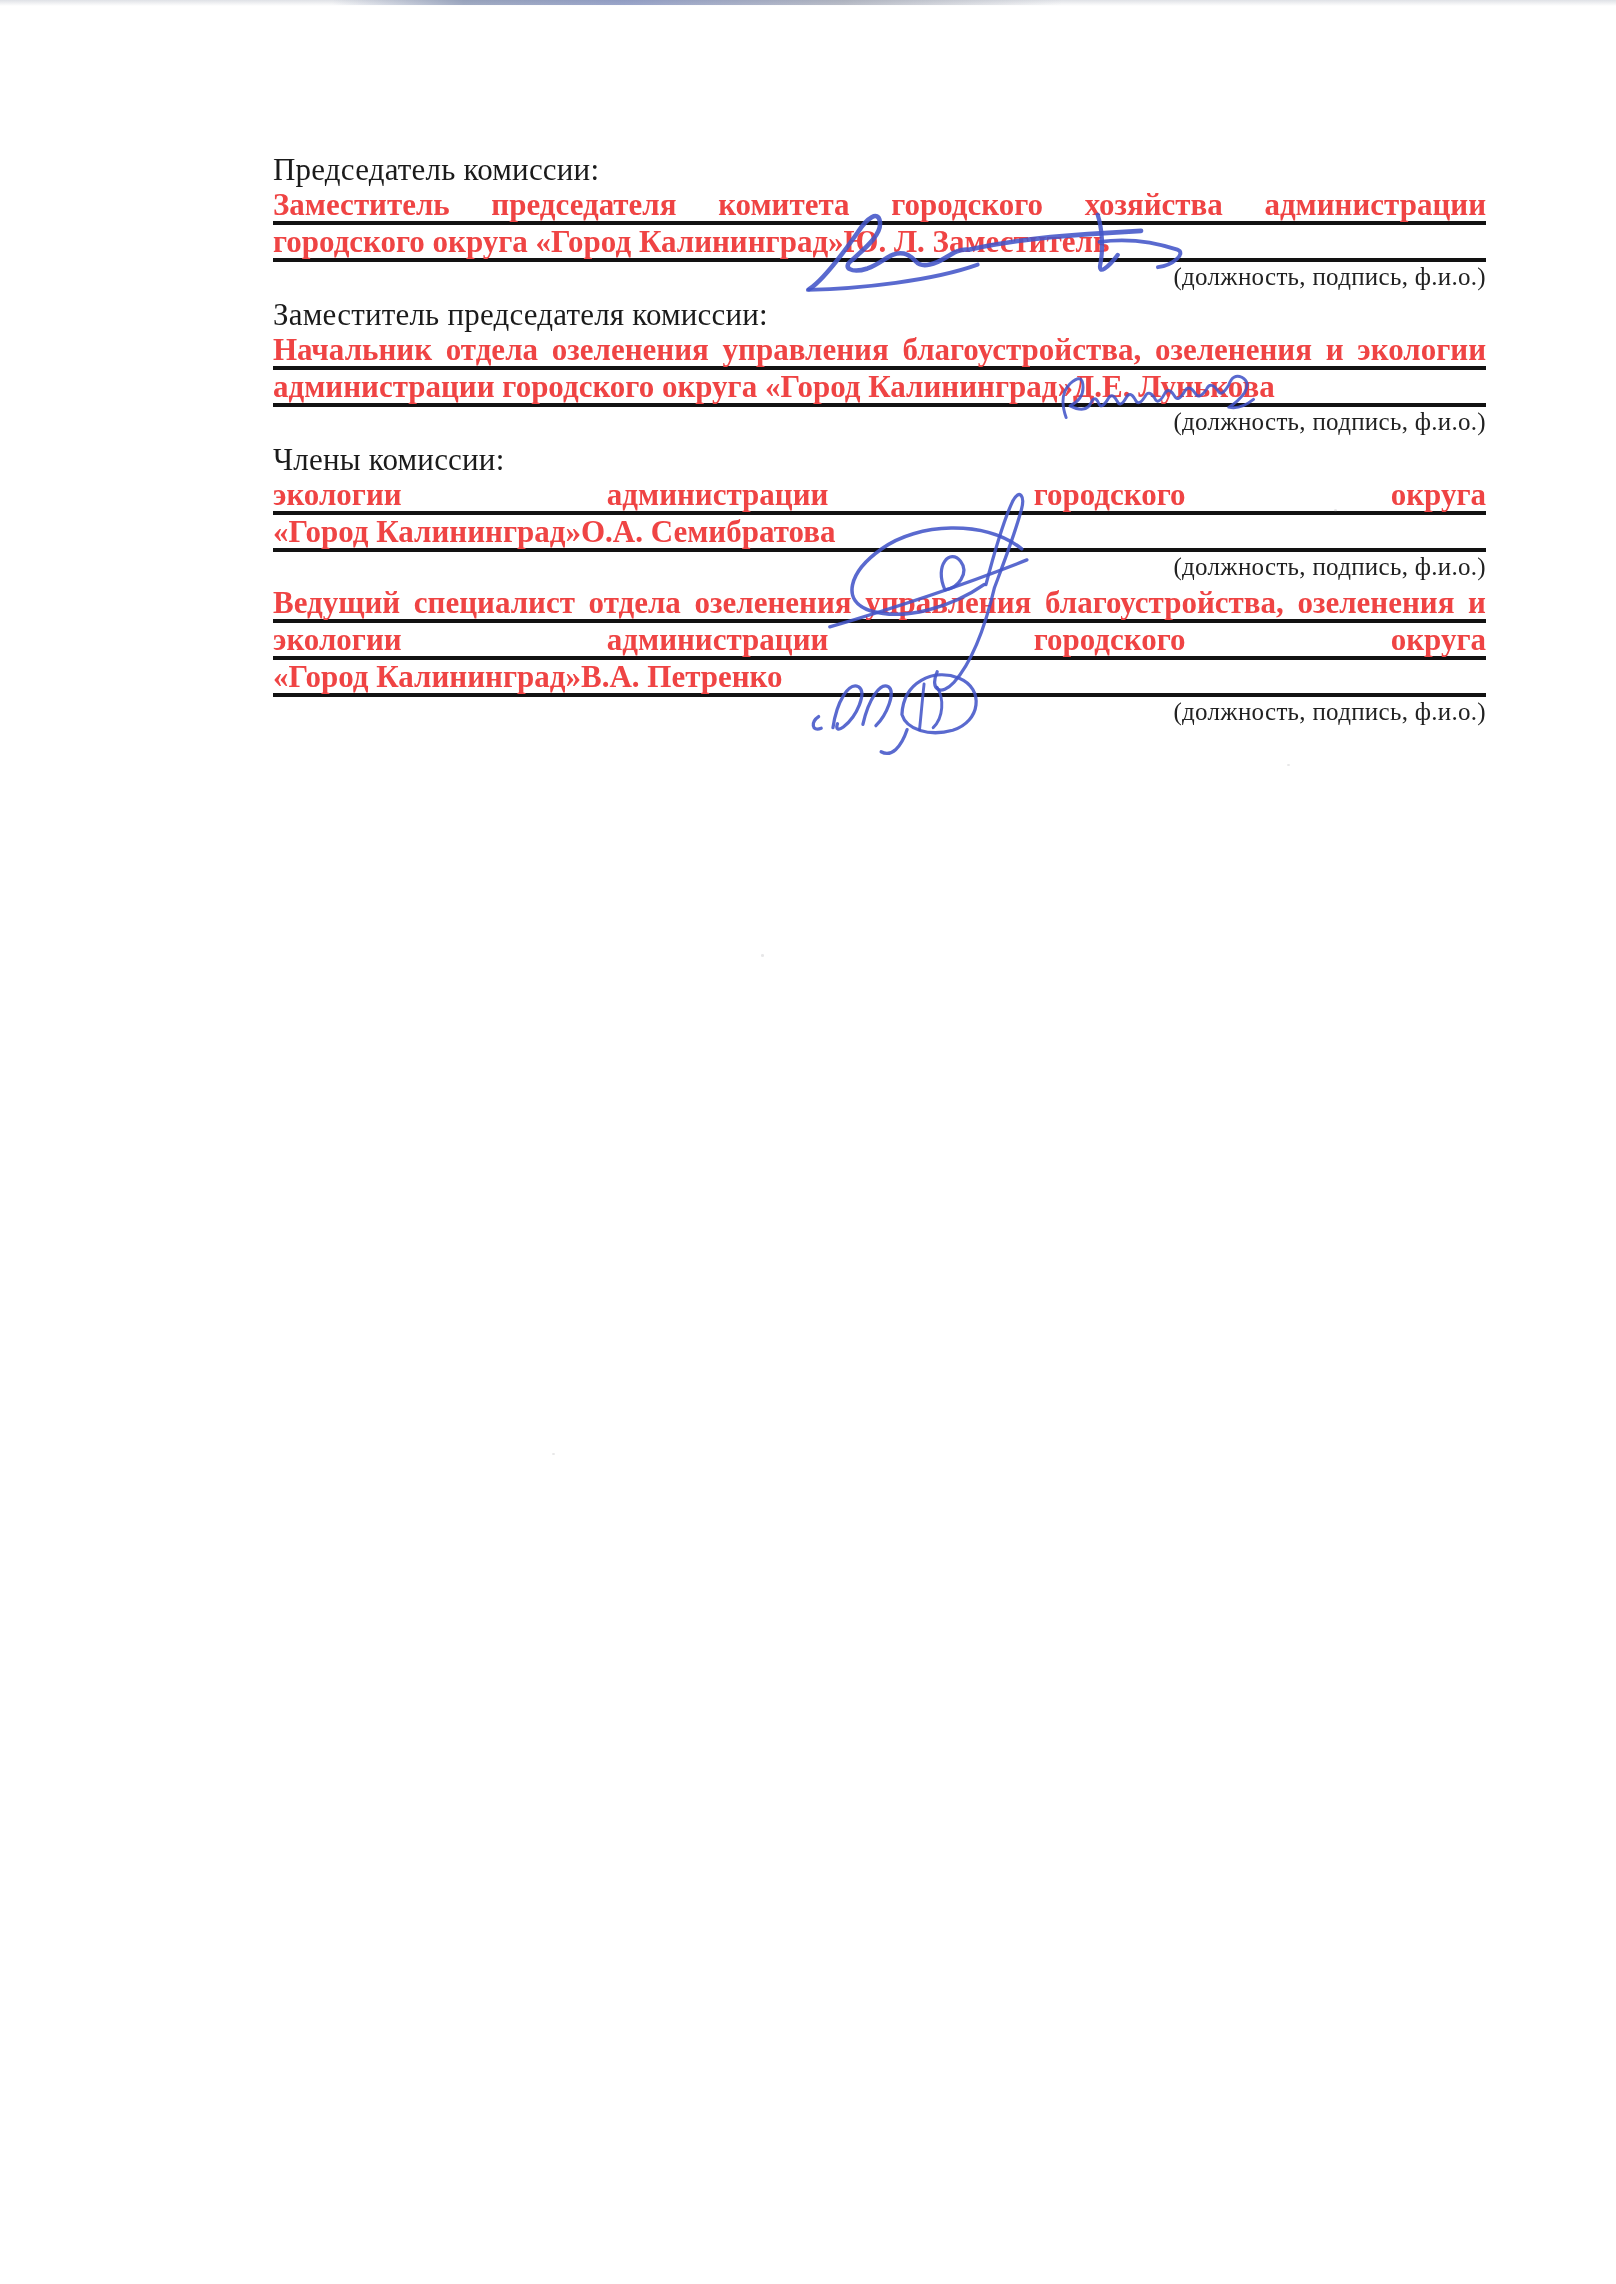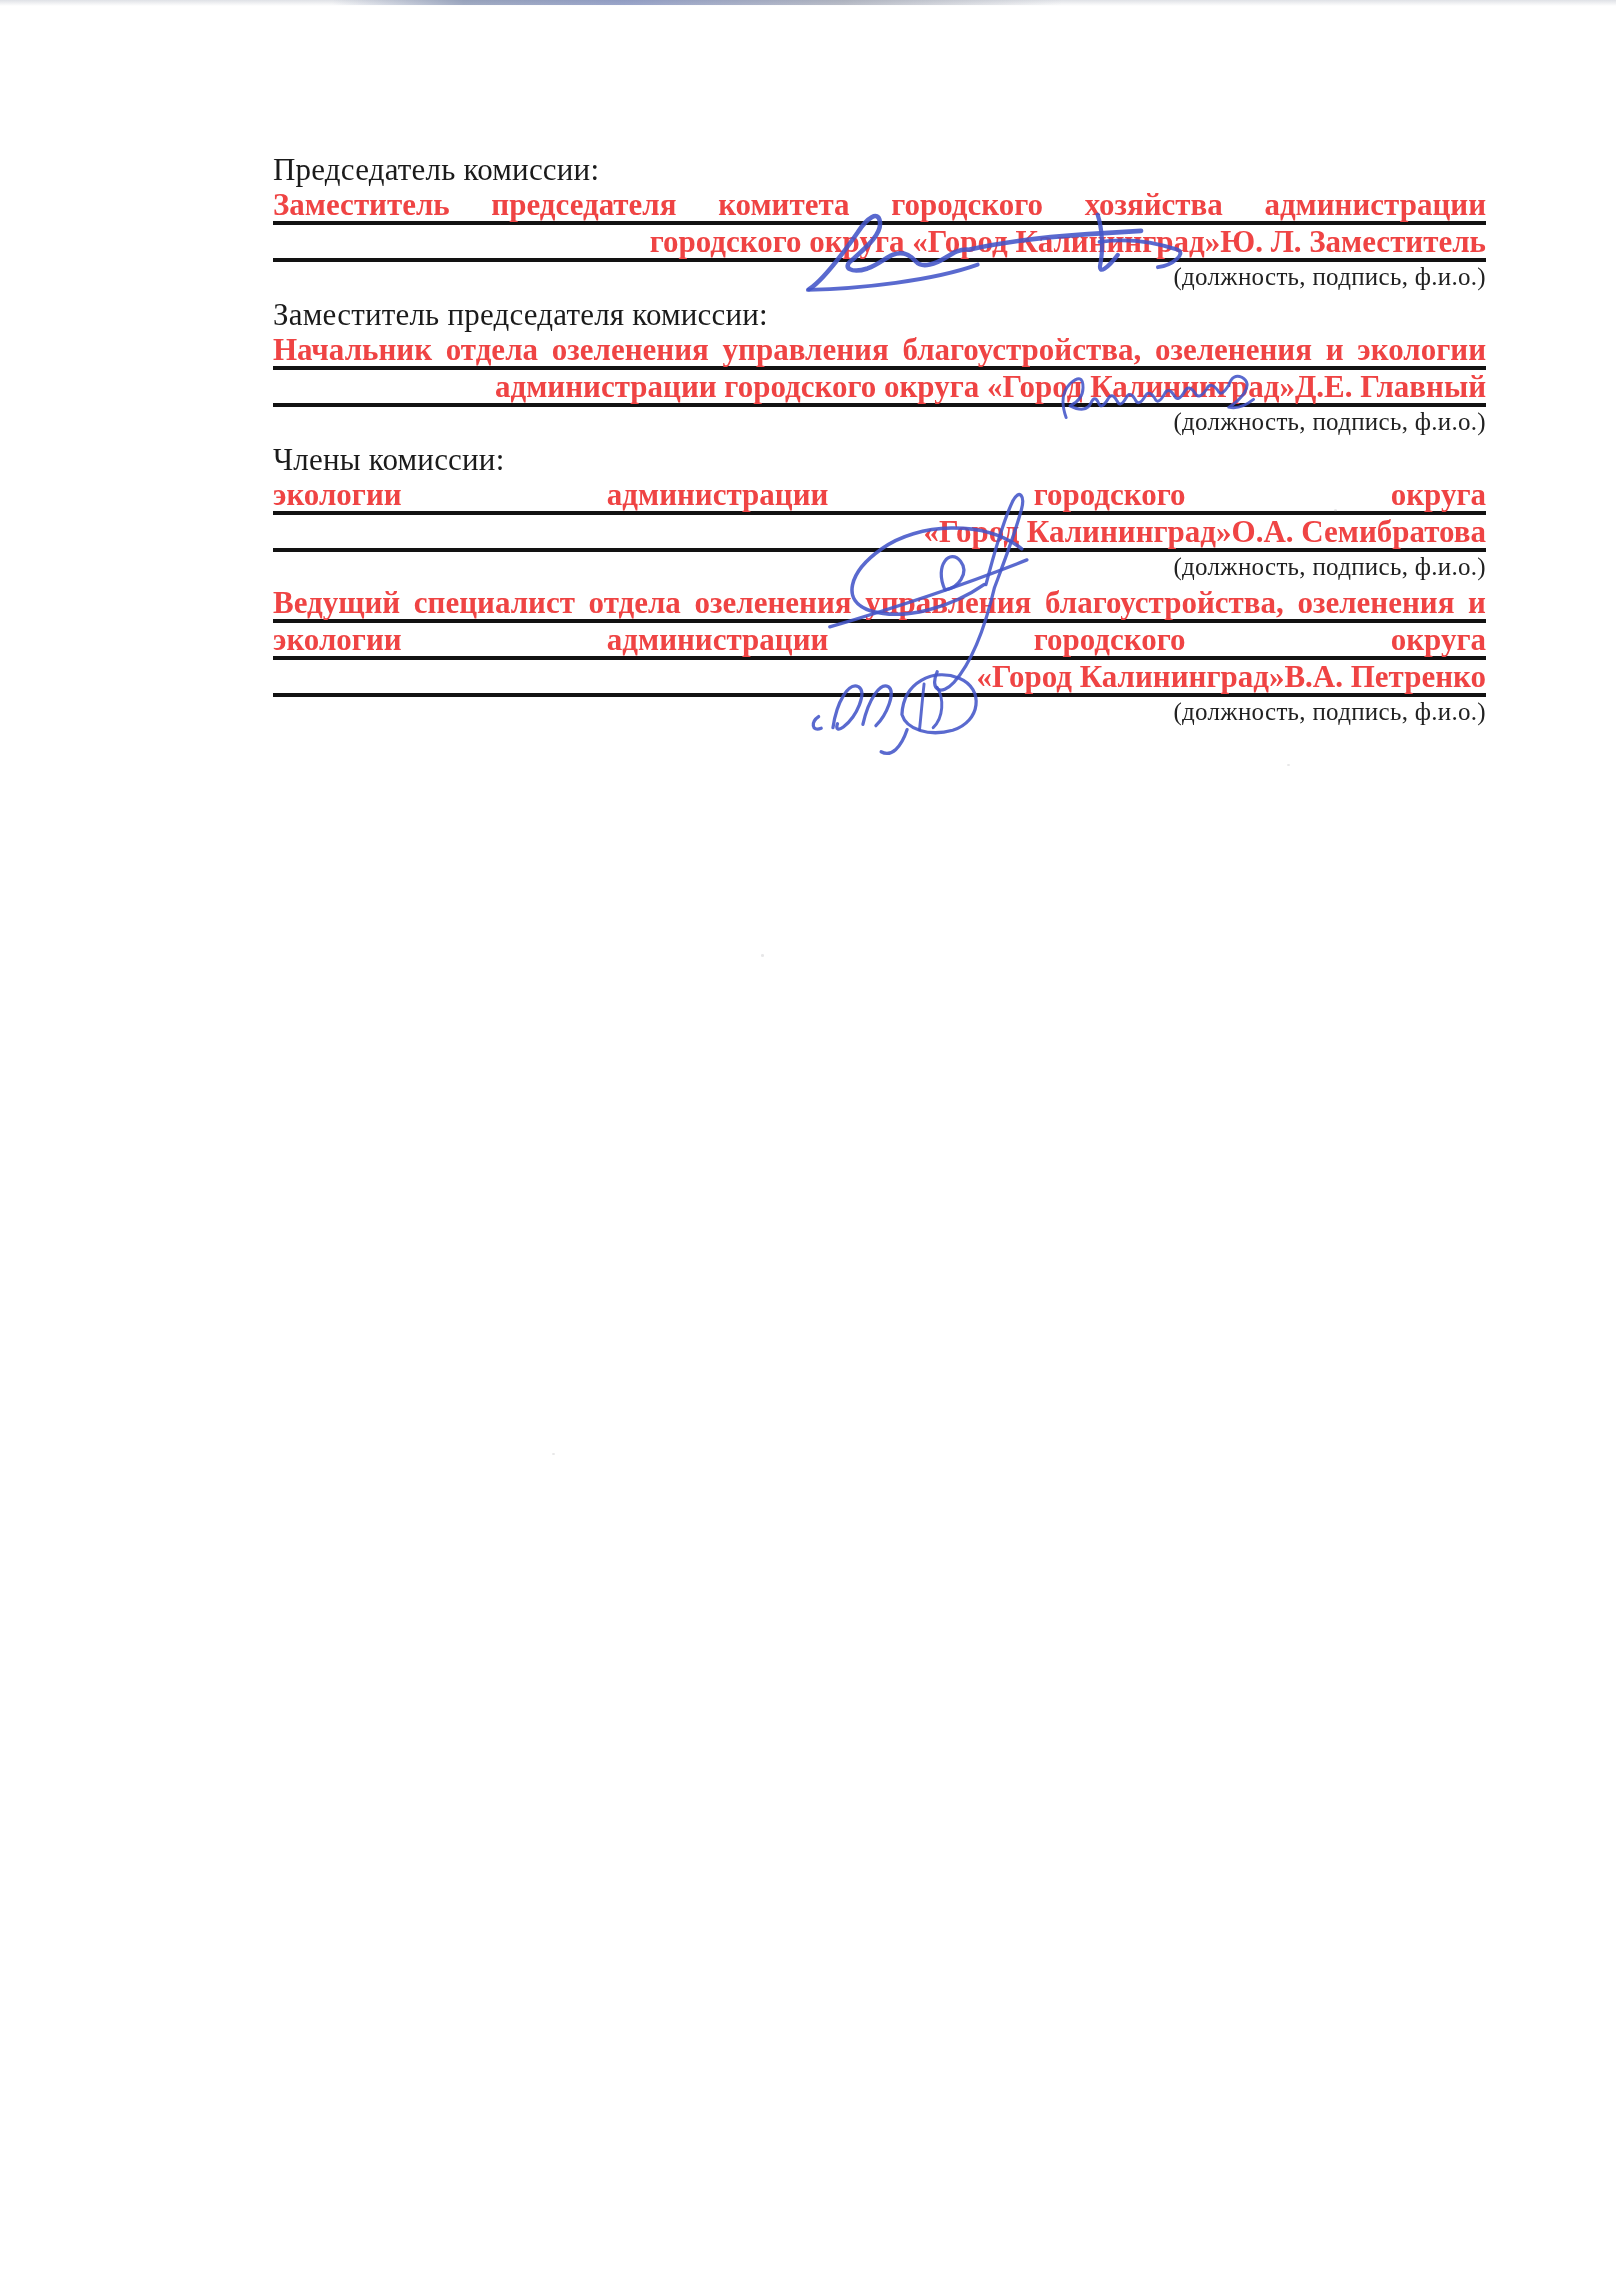--- a/index.html
+++ b/index.html
@@ -31,21 +31,21 @@
   .intro{font-weight:normal;color:#1b1b1b;letter-spacing:0.2px;}
   .uline{
     box-sizing:border-box;height:37px;line-height:33px;
     border-bottom:4.6px solid #121212;
     font-weight:bold;color:#ef4444;
   }
   .just{
     text-align:justify;text-align-last:justify;white-space:normal;
     word-spacing:1.3px;
   }
-  .lastline{display:flex;justify-content:flex-end;align-items:flex-end;}
+  .lastline{display:flex;justify-content:flex-start;align-items:flex-end;}
   .caption-row{
     height:34px;line-height:30px;font-size:25px;text-align:right;
     color:#222;letter-spacing:0.3px;
   }
   .sig{position:absolute;pointer-events:none;}
   .sig path{fill:none;stroke:#4355c8;stroke-linecap:round;stroke-linejoin:round;opacity:.88;}
   
   .speck{position:absolute;background:rgba(120,120,125,.18);border-radius:50%;}
 </style>
 </head>
@@ -64,21 +64,21 @@
       <span>Ю. Л. Заместитель</span>
     </div>
     <div class="caption-row">(должность, подпись, ф.и.о.)</div>
   </div>
 
   <div class="section">
     <div class="row intro">Заместитель председателя комиссии:</div>
     <div class="row uline just">Начальник отдела озеленения управления благоустройства, озеленения и экологии</div>
     <div class="row uline lastline">
       <span>администрации городского округа «Город Калининград»</span>
-      <span>Д.Е. Главный</span>
+      <span>Д.Е. Лунькова</span>
     </div>
     <div class="caption-row">(должность, подпись, ф.и.о.)</div>
   </div>
 
   <div class="section">
     <div class="row intro">Члены комиссии:</div>
     <div class="row uline just">экологии администрации городского округа</div>
     <div class="row uline lastline">
       <span>«Город Калининград»</span>
       <span>О.А. Семибратова</span>

